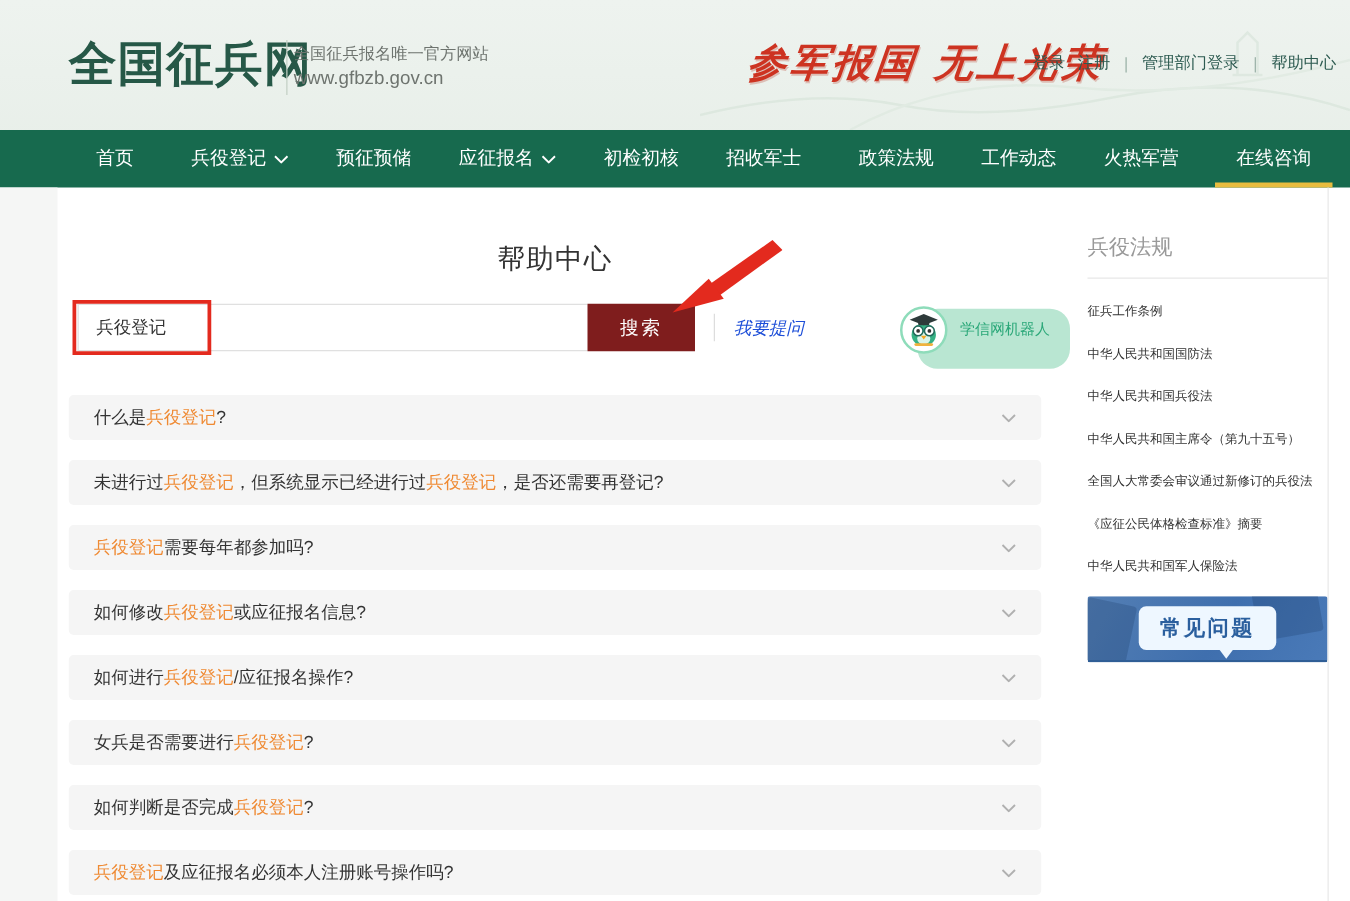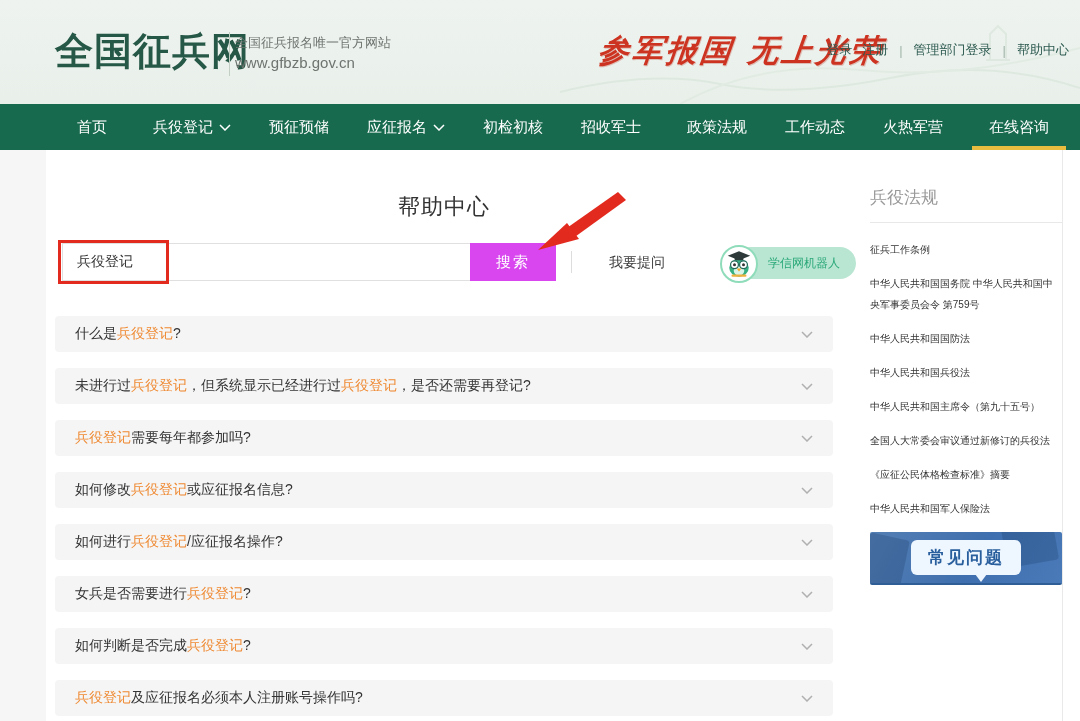--- a/index.html
+++ b/index.html
@@ -61,28 +61,28 @@
   }
   
   .search-input {
     position:absolute; left:62px; top:243px; width:408px; height:38px;
     border:1px solid #e0e0e0; border-right:none; font-size:14px; color:#333;
     padding-left:14px; outline:none; background:#fff;
     font-family:"Liberation Sans", sans-serif;
   }
   .search-btn {
     position:absolute; left:470px; top:243px; width:86px; height:38px;
-    background:#d946ef; color:#fff; font-size:15px; border:none; cursor:pointer;
+    background:#7f1d1d; color:#fff; font-size:15px; border:none; cursor:pointer;
     letter-spacing:2px; font-family:"Liberation Sans", sans-serif;
   }
   .ask-div { position:absolute; left:571px; top:251px; width:1px; height:22px; background:#ddd; }
-  .ask-link { position:absolute; left:609px; top:254px; font-size:14px; color:#404040; cursor:pointer; }
+  .ask-link { position:absolute; left:587px; top:254px; font-size:14px; color:#1d4ed8; cursor:pointer;font-style:italic; }
   .robot-badge { position:absolute; left:720px; top:245px; height:36px; }
   .robot-pill {
-    position:absolute; left:14px; top:2px; height:32px; line-height:32px;
+    position:absolute; left:14px; top:2px; height:48px; line-height:32px;
     background:#b9e6d2; border-radius:16px; padding:0 16px 0 34px;
     color:#2ba879; font-size:12px; white-space:nowrap;
   }
   .robot-avatar {
     position:absolute; left:0; top:0; width:38px; height:38px; border-radius:50%;
     background:#fff; border:2px solid #8edcba; display:flex; align-items:center; justify-content:center;
   }
   
   .anno-box {
     position:absolute; left:58px; top:240px; width:111px; height:44px;
@@ -296,21 +296,20 @@
         </svg>
       </span>
     </div>
   </div>
 
 <div class="sidebar">
   <div class="sidebar-title">兵役法规</div>
   <hr class="sidebar-hr">
   <div>
       <div class="side-link">征兵工作条例</div>
-      <div class="side-link">中华人民共和国国务院 中华人民共和国中央军事委员会令 第759号</div>
       <div class="side-link">中华人民共和国国防法</div>
       <div class="side-link">中华人民共和国兵役法</div>
       <div class="side-link">中华人民共和国主席令（第九十五号）</div>
       <div class="side-link">全国人大常委会审议通过新修订的兵役法</div>
       <div class="side-link">《应征公民体格检查标准》摘要</div>
       <div class="side-link">中华人民共和国军人保险法</div>
     </div>
   <div class="side-banner">
     <div class="ph1"></div>
     <div class="ph2"></div>

